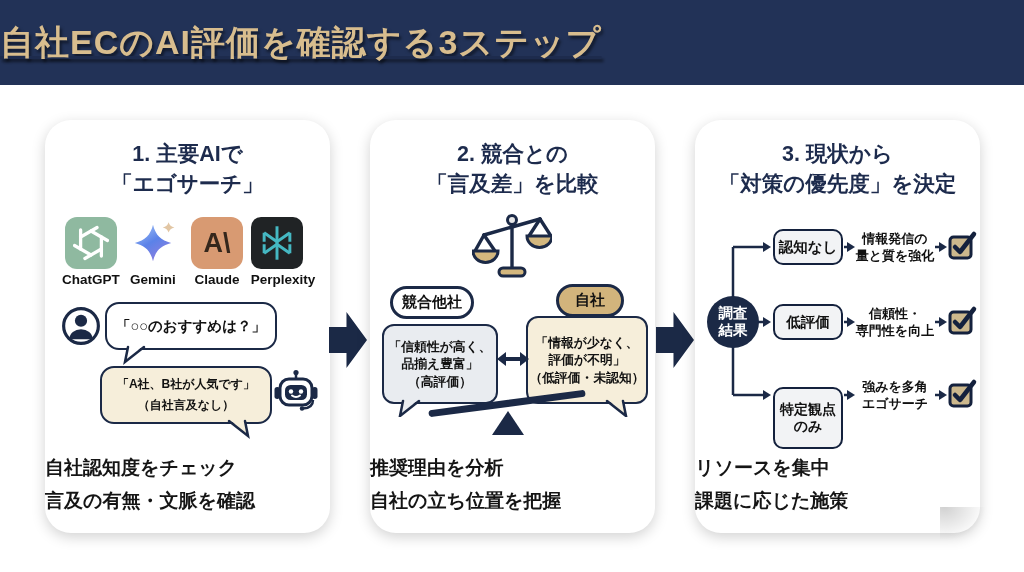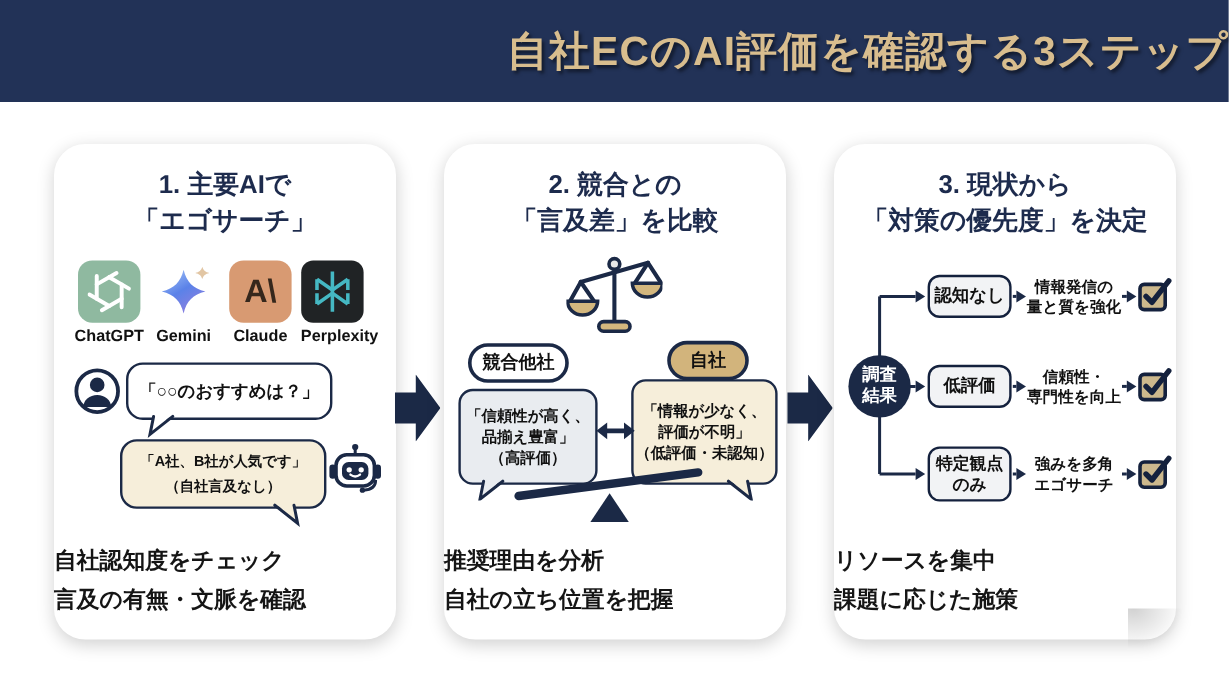--- a/index.html
+++ b/index.html
@@ -6,21 +6,21 @@
   html,body { width:1024px; height:572px; }
   body {
     position:relative; width:1024px; height:572px; overflow:hidden;
     background:#ffffff;
     font-family:"Liberation Sans","DejaVu Sans",sans-serif;
     color:#1d2b4d;
   }
   
   .banner {
     position:absolute; left:0; top:0; width:1024px; height:85px;
-    background:#223257; display:flex; align-items:center; justify-content:flex-end;
+    background:#223257; display:flex; align-items:center; justify-content:flex-start;text-decoration:underline;
   }
   .banner-title {
     font-size:34px; font-weight:800; letter-spacing:1px; color:#d8bd8e;
     text-shadow:2px 3px 3px rgba(0,0,0,.5);
   }
   
   .card {
     position:absolute; top:120px; width:285px; height:413px;
     background:#fff; border-radius:26px;
     box-shadow:0 4px 14px rgba(0,0,0,.18);
@@ -99,21 +99,21 @@
     display:flex; flex-direction:column; align-items:center; justify-content:center;
     font-size:14.5px; font-weight:800; line-height:17px;
   }
   .fc-box {
     position:absolute; left:78px; width:70px; border:2.5px solid #14213d; border-radius:10px;
     background:#f2f3f5; z-index:1;
     display:flex; align-items:center; justify-content:center; text-align:center;
     font-size:14.5px; font-weight:800; color:#111; line-height:17px;
   }
   .fc-box1 { top:109px; height:36px; } .fc-box2 { top:184px; height:36px; }
-  .fc-box3 { top:252px; height:46px; font-size:14px; }
+  .fc-box3 { top:267px; height:62px; font-size:14px; }
   .fc-action {
     position:absolute; left:158px; width:84px; text-align:center; z-index:1;
     font-size:13px; font-weight:800; color:#111; line-height:16.5px;
   }
   .fc-act1 { top:111px; } .fc-act2 { top:186px; } .fc-act3 { top:259px; }
   .fc-check { position:absolute; left:252px; z-index:1; }
   .fc-chk1 { top:110px; } .fc-chk2 { top:185px; } .fc-chk3 { top:258px; }
 </style>
 </head>
 <body>

